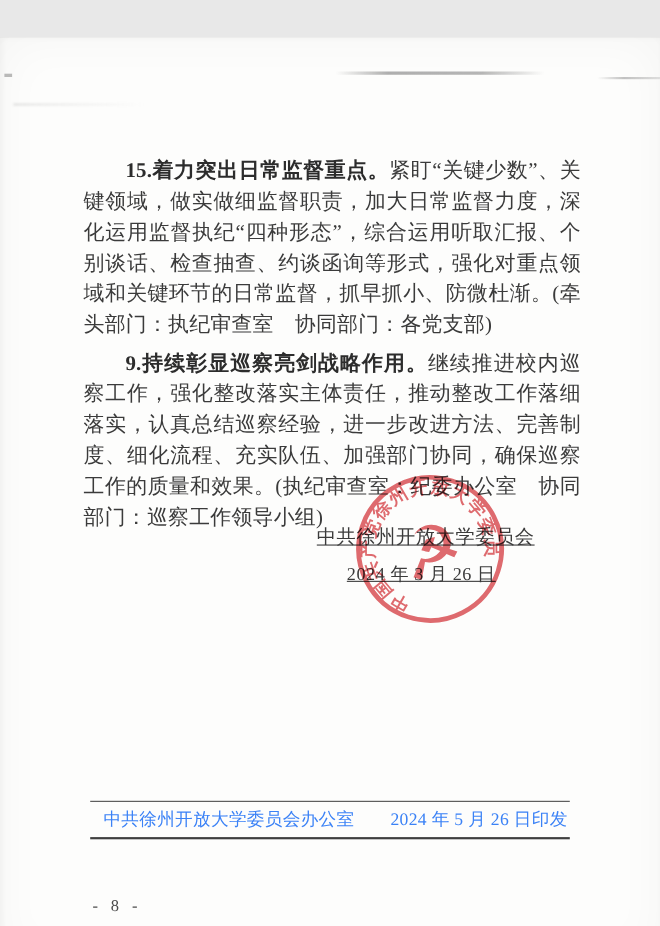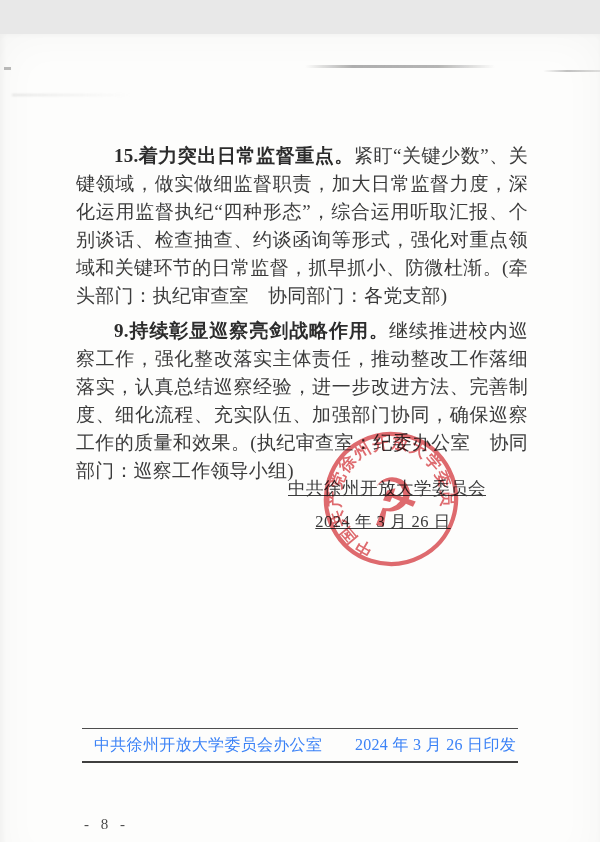--- a/index.html
+++ b/index.html
@@ -133,19 +133,19 @@
       <text class="ring-text" fill="#d94a4f" font-size="16.5" letter-spacing="1.2">
         <textPath href="#seal-ring-path" startOffset="2">中国共产党徐州开放大学委员会</textPath>
       </text>
       <text class="emblem" x="71" y="95" text-anchor="middle" font-size="62" fill="#d94a4f" transform="rotate(8 71 71)">☭</text>
     </svg>
   </div>
 
   <div class="footer-rule-top"></div>
   <div class="footer-row">
     <span class="office">中共徐州开放大学委员会办公室</span>
-    <span class="printed">2024 年 3 月 26 日印发</span>
+    <span class="printed">2024 年 5 月 26 日印发</span>
   </div>
   <div class="footer-rule-bottom"></div>
 
   <div class="page-number">- 8 -</div>
 
 </div>
 
 </body></html>

